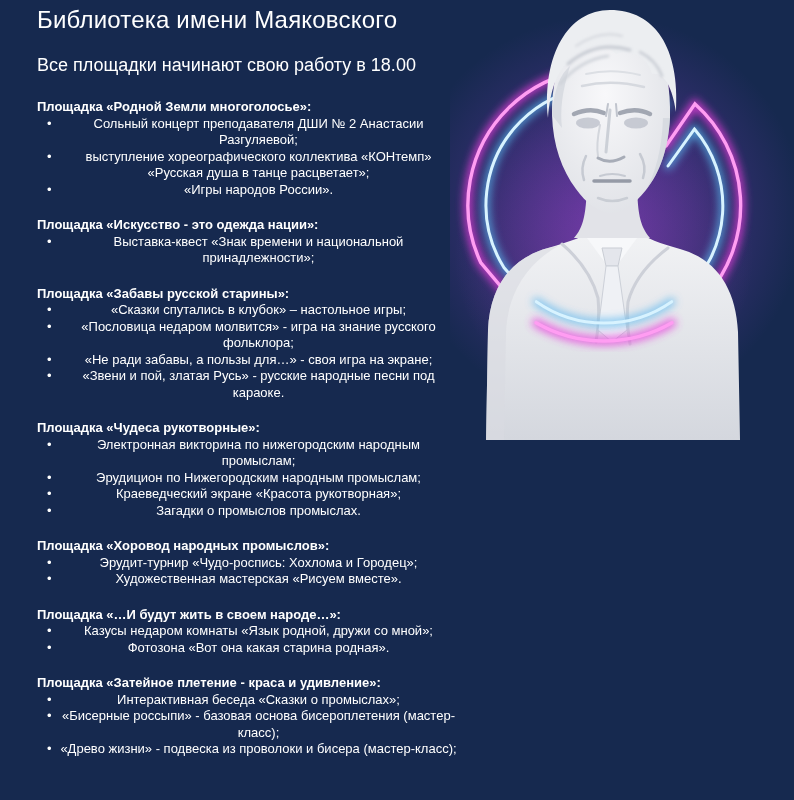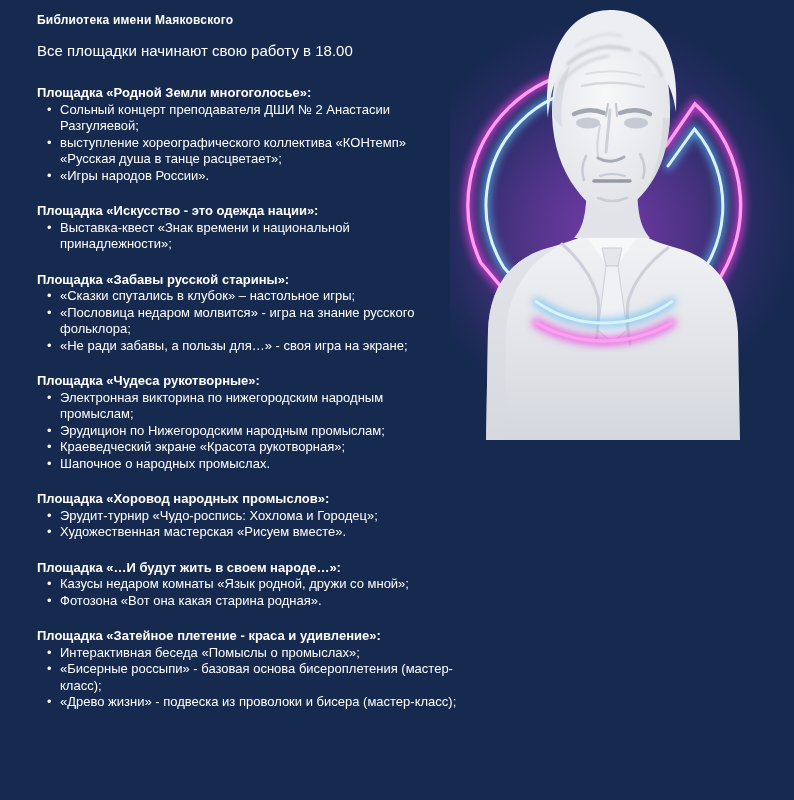--- a/index.html
+++ b/index.html
@@ -20,49 +20,50 @@
     font-family:"Liberation Sans","DejaVu Sans",sans-serif;
     overflow:hidden;
     position:relative;
   }
   .content{
     position:absolute;
     left:37px;top:8px;
     width:440px;
   }
   .page-title{
-    font-size:12px;
-    font-weight:700;
+    font-size:24px;
+    font-weight:400;
     line-height:24px;
     letter-spacing:0.2px;
   }
   .page-subtitle{
-    font-size:15px;
+    font-size:18px;
     font-weight:400;
     line-height:24px;
-    margin-top:7px;
+    margin-top:21px;
   }
   .sections{
     margin-top:22px;
     font-size:13px;
     line-height:16.5px;
   }
   .section{margin-bottom:19px;}
   .section-heading{
     font-weight:700;
     max-width:425px;
   }
   ul.section-items{
     margin:0;padding:0;
     list-style:none;
     max-width:420px;
   }
   ul.section-items li{
     position:relative;
     padding-left:23px;
+    text-align:center;
   }
   ul.section-items li::before{
     content:"•";
     position:absolute;
     left:10px;top:0;
   }
   .hero{
     position:absolute;
     right:0;top:0;
     width:344px;height:440px;
@@ -89,49 +90,50 @@
         <ul class="section-items">
           <li>Выставка-квест «Знак времени и национальной принадлежности»;</li>
         </ul>
       </div>
       <div class="section">
         <div class="section-heading">Площадка «Забавы русской старины»:</div>
         <ul class="section-items">
           <li>«Сказки спутались в клубок» – настольное игры;</li>
           <li>«Пословица недаром молвится» - игра на знание русского фольклора;</li>
           <li>«Не ради забавы, а пользы для…» - своя игра на экране;</li>
+          <li>«Звени и пой, златая Русь» - русские народные песни под караоке.</li>
         </ul>
       </div>
       <div class="section">
         <div class="section-heading">Площадка «Чудеса рукотворные»:</div>
         <ul class="section-items">
           <li>Электронная викторина по нижегородским народным промыслам;</li>
           <li>Эрудицион по Нижегородским народным промыслам;</li>
           <li>Краеведческий экране «Красота рукотворная»;</li>
-          <li>Шапочное о народных промыслах.</li>
+          <li>Загадки о промыслов промыслах.</li>
         </ul>
       </div>
       <div class="section">
         <div class="section-heading">Площадка «Хоровод народных промыслов»:</div>
         <ul class="section-items">
           <li>Эрудит-турнир «Чудо-роспись: Хохлома и Городец»;</li>
           <li>Художественная мастерская «Рисуем вместе».</li>
         </ul>
       </div>
       <div class="section">
         <div class="section-heading">Площадка «…И будут жить в своем народе…»:</div>
         <ul class="section-items">
           <li>Казусы недаром комнаты «Язык родной, дружи со мной»;</li>
           <li>Фотозона «Вот она какая старина родная».</li>
         </ul>
       </div>
       <div class="section">
         <div class="section-heading">Площадка «Затейное плетение - краса и удивление»:</div>
         <ul class="section-items">
-          <li>Интерактивная беседа «Помыслы о промыслах»;</li>
+          <li>Интерактивная беседа «Сказки о промыслах»;</li>
           <li>«Бисерные россыпи» - базовая основа бисероплетения (мастер-класс);</li>
           <li>«Древо жизни» - подвеска из проволоки и бисера (мастер-класс);</li>
         </ul>
       </div>
     </div>
 
 </div>
 
 <div class="hero">
   <svg width="344" height="440" viewBox="0 0 344 440" xmlns="http://www.w3.org/2000/svg">

